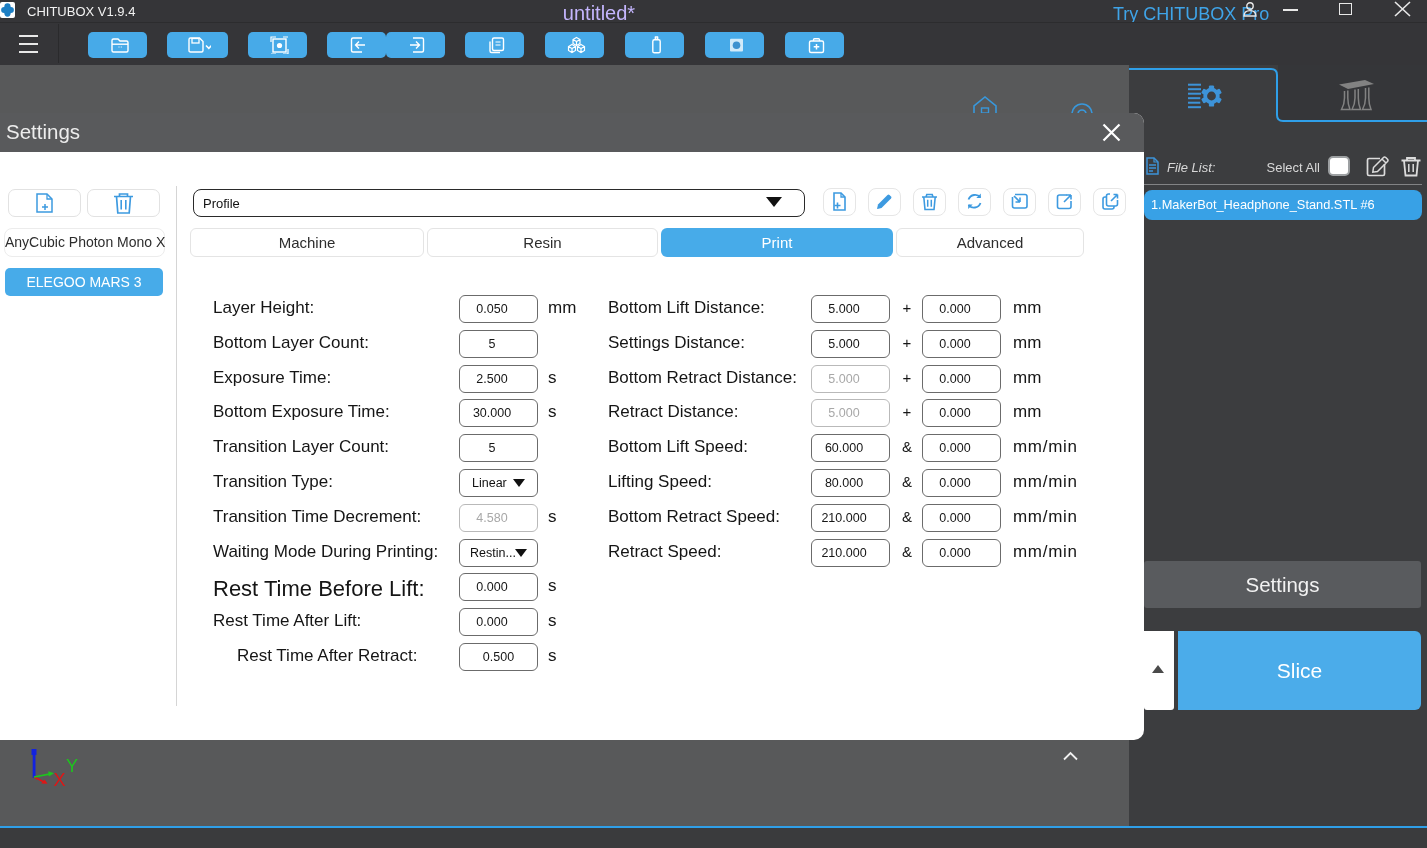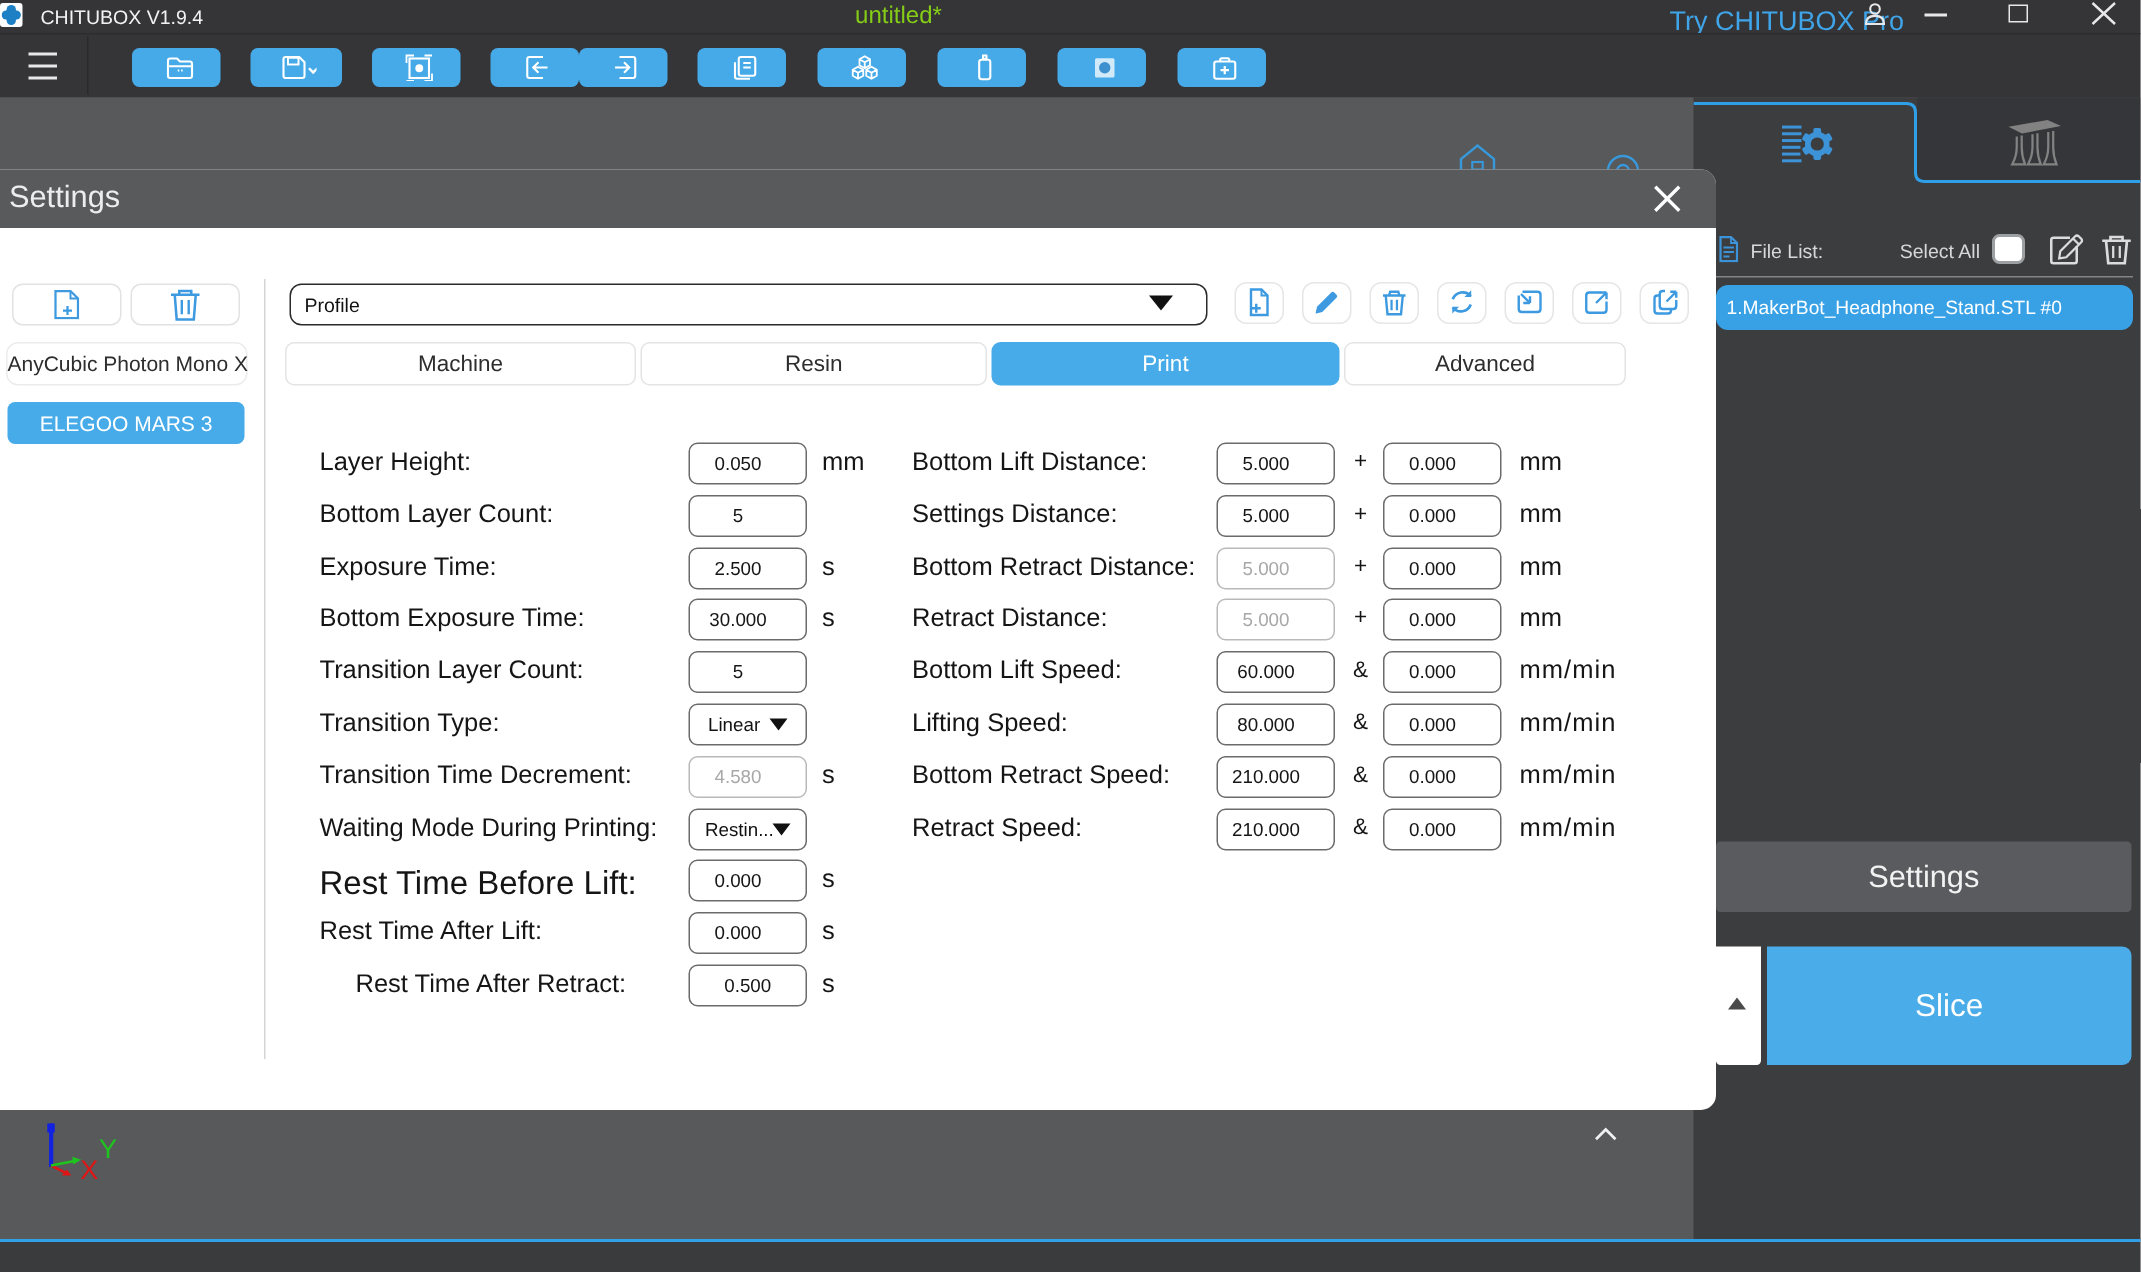--- a/index.html
+++ b/index.html
@@ -15,21 +15,21 @@
 <svg class="abs" style="left:1px;top:3px;" width="13" height="14" viewBox="0 0 13 14">
   <g fill="#1d7fc4">
     <circle cx="6.5" cy="3.4" r="3.1"></circle>
     <circle cx="6.5" cy="10.6" r="3.1"></circle>
     <circle cx="3.1" cy="7" r="3.0"></circle>
     <circle cx="9.9" cy="7" r="3.0"></circle>
     <rect x="3.2" y="3.8" width="6.6" height="6.4"></rect>
   </g>
 </svg>
 <div class="abs" style="left:27px;top:4px;font-size:13px;color:#f2f2f2;">CHITUBOX V1.9.4</div>
-<div class="abs" style="left:0;top:2px;width:1198px;text-align:center;font-size:16px;color:#84cc16;">untitled*</div>
+<div class="abs" style="left:0;top:2px;width:1198px;text-align:center;font-size:20px;color:#c4b5fd;">untitled*</div>
 <div class="abs" style="left:1113px;top:4px;font-size:18px;color:#3fa4e8;">Try CHITUBOX Pro</div>
 <svg class="abs" style="left:1243px;top:2px;" width="14" height="15" viewBox="0 0 14 15">
   <circle cx="7" cy="4" r="3.2" fill="none" stroke="#e8e8e8" stroke-width="1.4"></circle>
   <path d="M1 14 Q1 8.6 7 8.6 Q13 8.6 13 14 Z" fill="none" stroke="#e8e8e8" stroke-width="1.4"></path>
 </svg>
 <div class="abs" style="left:1283px;top:9px;width:15px;height:1.5px;background:#e8e8e8;"></div>
 <div class="abs" style="left:1339px;top:3px;width:13px;height:12px;border:1.5px solid #e8e8e8;"></div>
 <svg class="abs" style="left:1394px;top:1px;" width="17" height="16" viewBox="0 0 17 16">
   <path d="M1 1 L16 15 M16 1 L1 15" stroke="#e8e8e8" stroke-width="1.6"></path>
 </svg>
@@ -180,35 +180,35 @@
     <path d="M21 11.5 V20 Q21 26 18 31.5 H26.5 Q24.3 26 24.3 20 V10.9"></path>
     <path d="M31.5 10 V20 Q31.5 26 28.5 31.5 H37 Q34.8 26 34.8 20 V9.4"></path>
   </g>
 </svg>
 
 <svg class="abs" style="left:1146px;top:157px;" width="13" height="18" viewBox="0 0 13 18">
   <path d="M1 1 H8 L12 5 V17 H1 Z" fill="none" stroke="#3d93d8" stroke-width="1.5"></path>
   <path d="M8 1 V5 H12" fill="none" stroke="#3d93d8" stroke-width="1.2"></path>
   <path d="M3 8 H10 M3 11 H10 M3 14 H7" stroke="#3d93d8" stroke-width="1.3"></path>
 </svg>
-<div class="abs" style="left:1167px;top:160px;font-size:13px;color:#d8d8d8;">File List:</div>
+<div class="abs" style="left:1167px;top:160px;font-size:13px;color:#d8d8d8;font-style:italic;">File List:</div>
 <div class="abs" style="left:1230px;top:160px;width:90px;text-align:right;font-size:13px;color:#d8d8d8;">Select All</div>
 <div class="abs" style="left:1328px;top:156px;width:22px;height:20px;background:#fff;border:2px solid #9da0a2;border-radius:5px;"></div>
 <svg class="abs" style="left:1366px;top:156px;" width="25" height="21" viewBox="0 0 25 21">
   <path d="M14 2.5 H3 Q1.5 2.5 1.5 4 V18 Q1.5 19.5 3 19.5 H17 Q18.5 19.5 18.5 18 V8" fill="none" stroke="#dcdcdc" stroke-width="1.7"></path>
   <path d="M7.5 11.5 L17.5 1.5 Q18.5 0.5 19.8 1.5 L21.5 3.2 Q22.5 4.5 21.5 5.5 L11.5 15.5 L6.8 16.2 Z M16 3 L20 7" fill="none" stroke="#dcdcdc" stroke-width="1.5"></path>
 </svg>
 <svg class="abs" style="left:1400px;top:155px;" width="22" height="22" viewBox="0 0 22 22">
   <path d="M1.5 5.5 H20.5 M7 5.5 V3 H15 V5.5" fill="none" stroke="#dcdcdc" stroke-width="1.8"></path>
   <path d="M4 5.5 L5.5 20.5 H16.5 L18 5.5" fill="none" stroke="#dcdcdc" stroke-width="1.8"></path>
   <path d="M8.8 9 V17 M13.2 9 V17" stroke="#dcdcdc" stroke-width="1.5"></path>
 </svg>
 <div class="abs" style="left:1144px;top:184px;width:278px;height:1px;background:#828385;"></div>
 <div class="abs" style="left:1144px;top:190px;width:278px;height:30px;background:#38a1e6;border-radius:8px;"></div>
-<div class="abs" style="left:1151px;top:197px;font-size:12.8px;color:#fff;">1.MakerBot_Headphone_Stand.STL #0</div>
+<div class="abs" style="left:1151px;top:197px;font-size:12.8px;color:#fff;">1.MakerBot_Headphone_Stand.STL #6</div>
 
 <div class="abs" style="left:1144px;top:561px;width:277px;height:47px;background:#595b5e;border-radius:3px;text-align:center;line-height:47px;font-size:20.5px;color:#f2f2f2;">Settings</div>
 <div class="abs" style="left:1144px;top:631px;width:30px;height:79px;background:#fff;border-radius:0 0 3px 3px;"></div>
 <div class="abs" style="left:1152px;top:665px;width:0;height:0;border-left:6.5px solid transparent;border-right:6.5px solid transparent;border-bottom:8px solid #4a4a4a;"></div>
 <div class="abs" style="left:1178px;top:631px;width:243px;height:79px;background:#4bacea;border-radius:0 6px 6px 0;text-align:center;line-height:79px;font-size:21px;color:#fff;">Slice</div>
 
 <div class="abs" style="left:0;top:826px;width:1427px;height:2px;background:#2f9fe8;"></div>
 <div class="abs" style="left:0;top:828px;width:1427px;height:20px;background:#3a3b3d;"></div>
 
 <div class="abs" id="dialog" style="left:0;top:113px;width:1144px;height:627px;background:#fff;border-radius:0 10px 10px 0;"></div>

